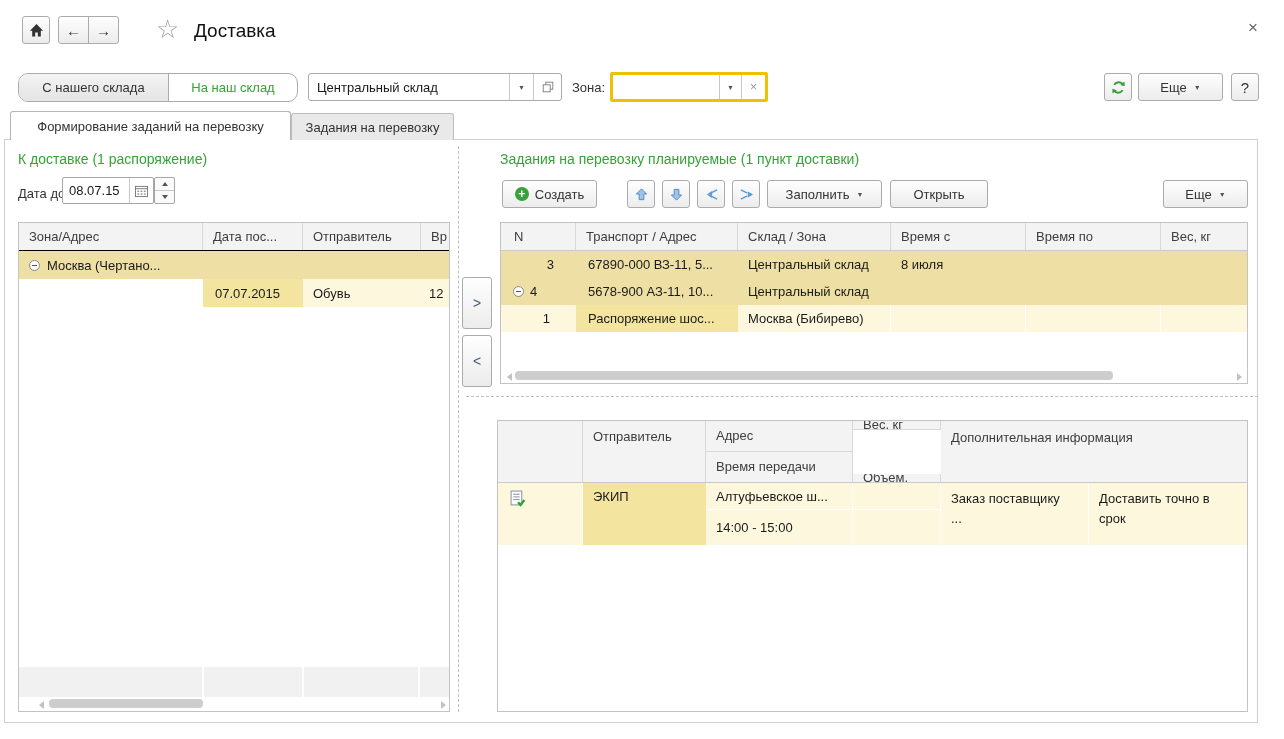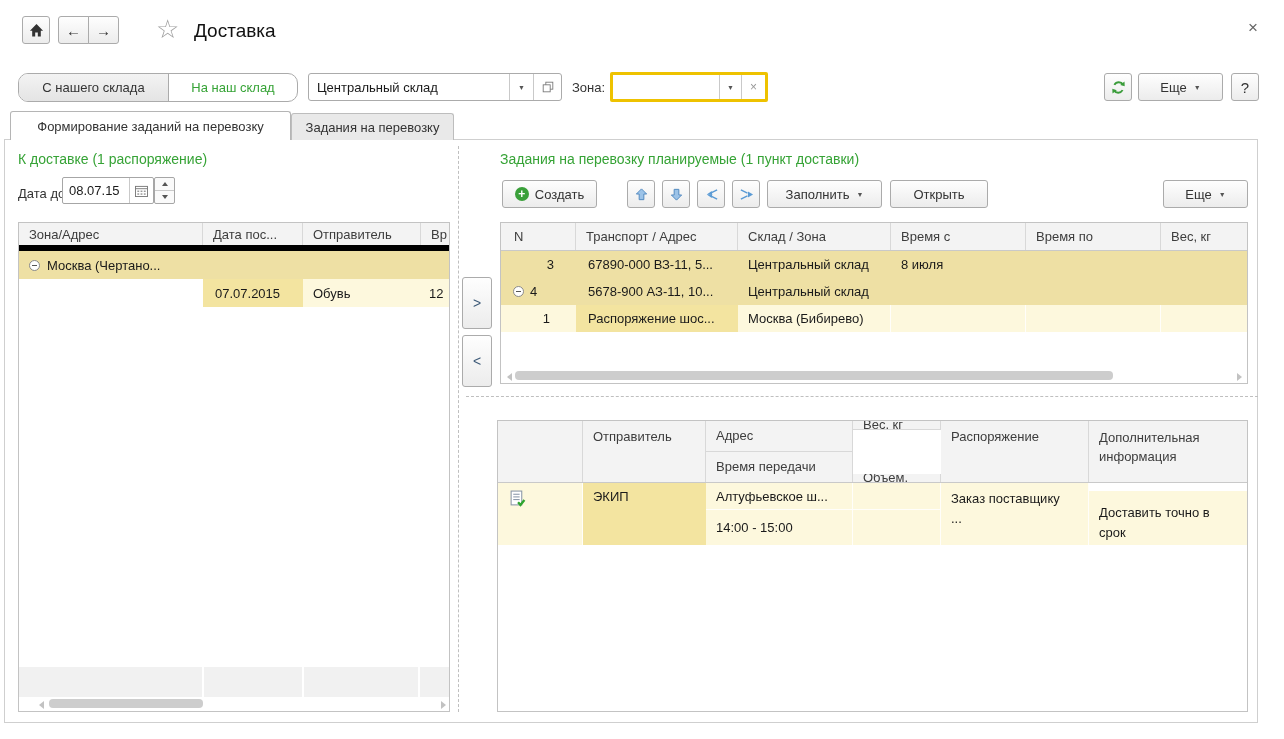--- a/index.html
+++ b/index.html
@@ -123,21 +123,21 @@
 <div class="spin" style="left:154px;top:177px;width:21px;height:27px;z-index:2;">
   <div>
       <span class="tri-up"></span>
     </div>
   <div style="border-top:1px solid #c9c9c9;">
       <span class="tri-dn"></span>
     </div>
 </div>
 
 <div class="abs" style="left:18px;top:222px;width:432px;height:490px;border:1px solid #c3c3c3;background:#fff;overflow:hidden;z-index:2;">
-  <div style="display:flex;height:28px;border-bottom:6px solid #000000;">
+  <div style="display:flex;height:28px;border-bottom:1px solid #000000;">
     <div class="th" style="width:184px;">Зона/Адрес</div>
     <div class="th" style="width:100px;">Дата пос...</div>
     <div class="th" style="width:118px;">Отправитель</div>
     <div class="th" style="flex:1;border-right:none;">Вр</div>
   </div>
   <div class="grpY cell" style="height:28px;padding-left:10px;">
     <span class="exp"></span>
     <span style="margin-left:7px;">Москва (Чертано...</span>
   </div>
   <div style="display:flex;height:28px;">
@@ -261,21 +261,20 @@
     <div class="th" style="width:85px;align-items:flex-start;padding-top:8px;"></div>
     <div class="th" style="width:123px;align-items:flex-start;padding-top:8px;">Отправитель</div>
     <div style="width:147px;display:flex;flex-direction:column;">
       <div class="th" style="height:31px;border-bottom:1px solid #d8d8d8;">Адрес</div>
       <div class="th" style="height:31px;">Время передачи</div>
     </div>
     <div style="width:88px;display:flex;flex-direction:column;">
       <div class="th" style="height:31px;border-bottom:1px solid #d8d8d8;">Вес, кг</div>
       <div class="th" style="height:31px;margin-top:44px;">Объем,</div>
     </div>
-    <div class="th" style="width:148px;align-items:flex-start;padding-top:8px;">Распоряжение</div>
     <div class="th" style="flex:1;border-right:none;align-items:flex-start;padding-top:8px;white-space:normal;line-height:1.45;padding-right:20px;">Дополнительная информация</div>
   </div>
 
   <div style="display:flex;height:62px;">
     <div class="rowY" style="width:85px;padding:7px 0 0 11px;border-right:1px solid rgba(255,255,255,.85);">
       <svg width="17" height="17" viewBox="0 0 16 16">
         <rect x="2" y="1" width="10" height="13" fill="#fff" stroke="#8a97a8"></rect>
         <line x1="4" y1="4" x2="10" y2="4" stroke="#8a97a8"></line>
         <line x1="4" y1="6.5" x2="10" y2="6.5" stroke="#8a97a8"></line>
         <line x1="4" y1="9" x2="10" y2="9" stroke="#8a97a8"></line>
@@ -285,15 +284,15 @@
     <div class="selY" style="width:123px;padding:6px 0 0 10px;">ЭКИП</div>
     <div style="width:147px;display:flex;flex-direction:column;">
       <div class="cell rowY" style="height:27px;padding-left:10px;border-bottom:1px solid rgba(255,255,255,.85);border-right:1px solid rgba(255,255,255,.85);">Алтуфьевское ш...</div>
       <div class="cell rowY" style="flex:1;padding-left:10px;border-right:1px solid rgba(255,255,255,.85);">14:00 - 15:00</div>
     </div>
     <div style="width:88px;display:flex;flex-direction:column;">
       <div class="cell rowY" style="height:27px;border-bottom:1px solid rgba(255,255,255,.85);border-right:1px solid rgba(255,255,255,.85);"></div>
       <div class="cell rowY" style="flex:1;border-right:1px solid rgba(255,255,255,.85);"></div>
     </div>
     <div class="rowY" style="width:148px;padding:6px 14px 0 10px;line-height:1.5;border-right:1px solid rgba(255,255,255,.85);">Заказ поставщику ...</div>
-    <div class="rowY" style="flex:1;padding:12px 20px 0 10px;line-height:1.5;margin-top:8px;">Доставить точно в срок</div>
+    <div class="rowY" style="flex:1;padding:6px 20px 0 10px;line-height:1.5;">Доставить точно в срок</div>
   </div>
 </div>
 
 </body></html>

